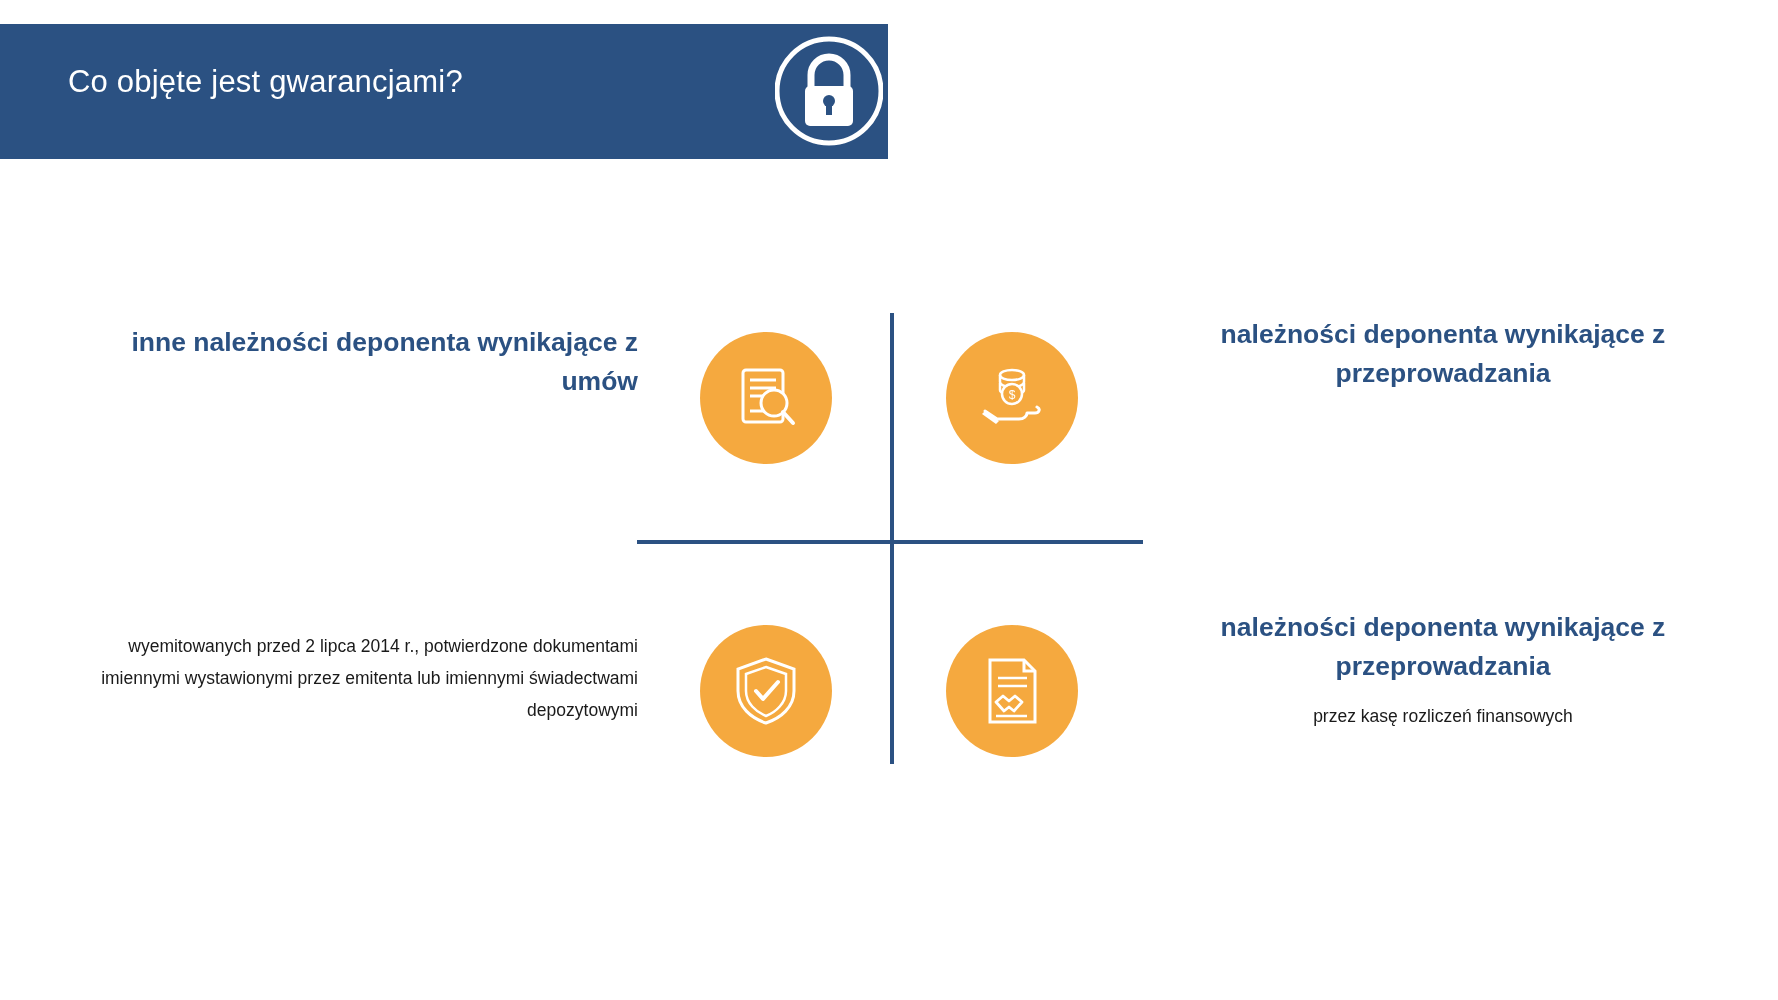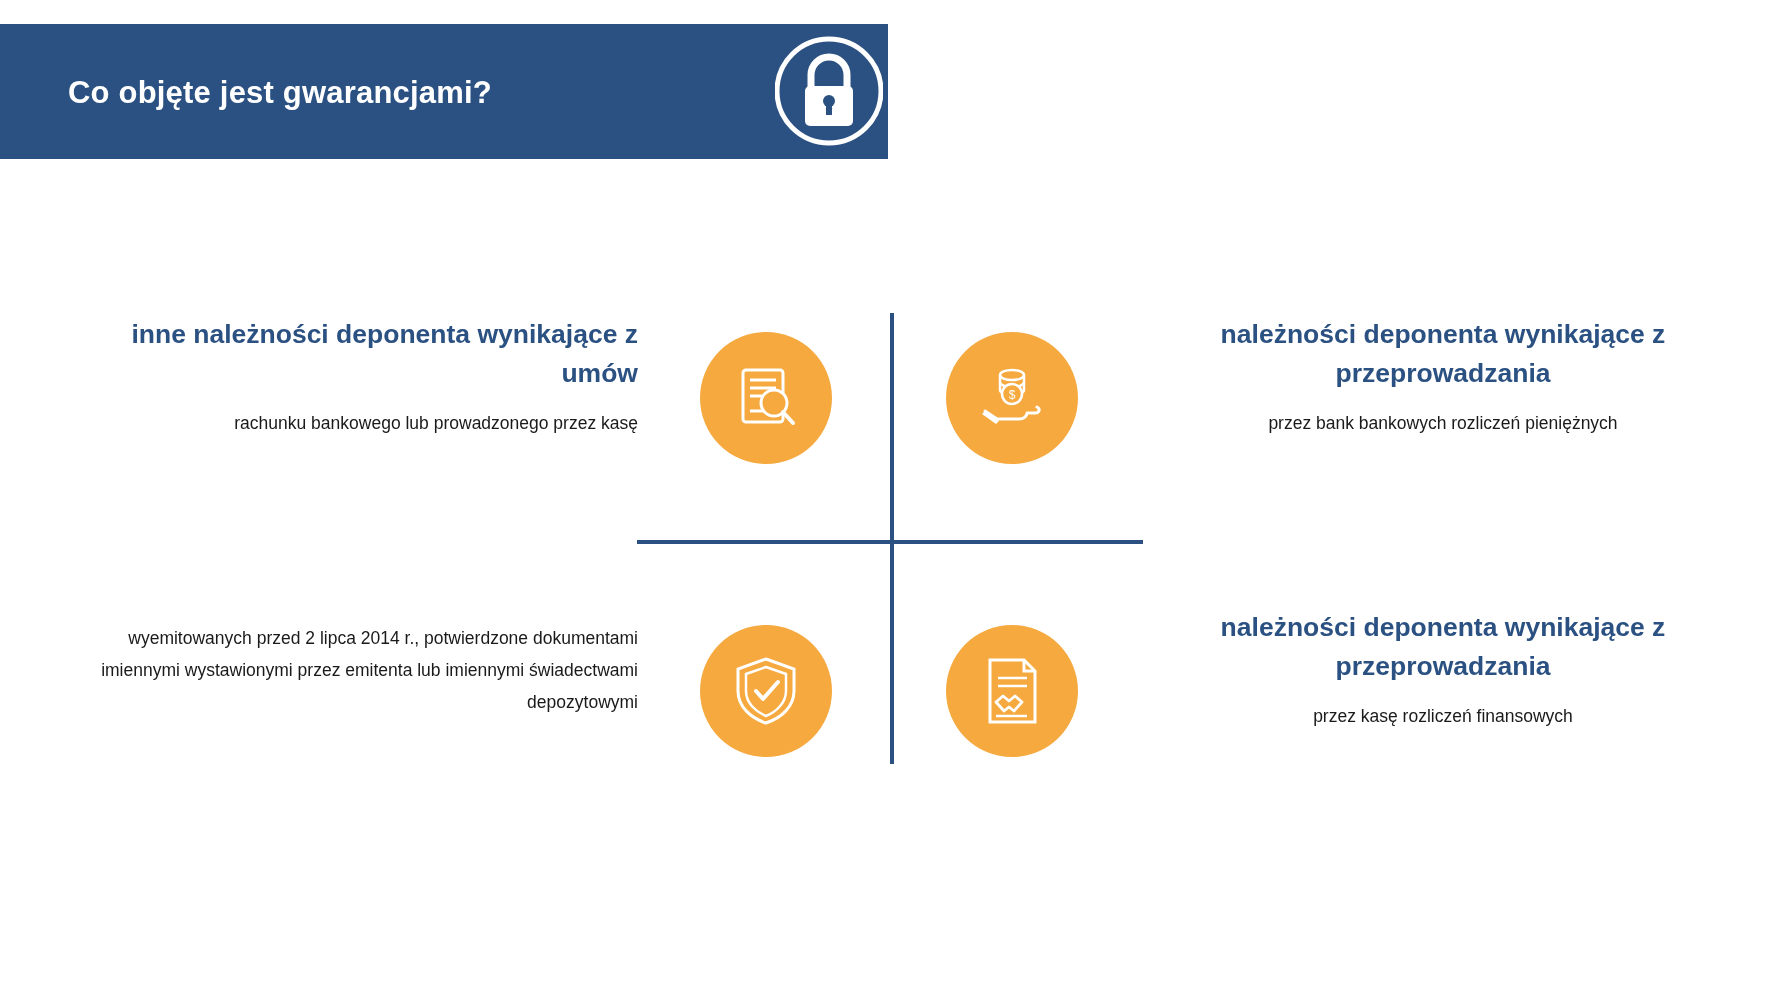--- a/index.html
+++ b/index.html
@@ -21,23 +21,23 @@
     position: absolute;
     left: 0;
     top: 24px;
     width: 888px;
     height: 135px;
     background: #2b5182;
   }
   .header-title {
     position: absolute;
     left: 68px;
-    top: 75px;
+    top: 64px;
     font-size: 31px;
-    font-weight: bold;
+    font-weight: normal;
     color: #ffffff;
     letter-spacing: .2px;
   }
   .lock-badge {
     position: absolute;
     left: 775px;
     top: 31px;
     width: 108px;
     height: 120px;
   }
@@ -86,21 +86,21 @@
     color: #2b5182;
     line-height: 1.48;
   }
   .block .sub {
     font-size: 17.5px;
     font-weight: normal;
     color: #1a1a1a;
     line-height: 1.83;
     margin-top: 14px;
   }
-  .right-align { text-align: right; }
+  .right-align { text-align: right; margin-top: 8px; }
   .left-align  { text-align: center; }
 
   #block-tl { left: 60px;  top: 315px; width: 578px; }
   #block-bl { left: 60px;  top: 608px; width: 578px; }
   #block-tr { left: 1143px; top: 315px; width: 600px; }
   #block-br { left: 1143px; top: 608px; width: 600px; }
 </style>
 </head>
 <body>
 
@@ -158,28 +158,26 @@
     <polyline points="49,6 49,17 60,17" fill="none" stroke="#ffffff" stroke-width="3"></polyline>
     <line x1="23" y1="24" x2="52" y2="24" stroke="#ffffff" stroke-width="2.5"></line>
     <line x1="23" y1="32" x2="52" y2="32" stroke="#ffffff" stroke-width="2.5"></line>
     <path d="M21 48 l7-6 6 5 6-5 7 6 -8 9 -5-4 -5 4 Z" fill="none" stroke="#ffffff" stroke-width="2.8" stroke-linejoin="round"></path>
     <line x1="21" y1="62" x2="52" y2="62" stroke="#ffffff" stroke-width="2.5"></line>
   </svg>
 </div>
 
 <div class="block right-align" id="block-tl">
   <div class="heading">inne należności deponenta wynikające z umów</div>
-  <div class="sub">rachunku bankowego lub prowadzonego przez kasę</div>
 </div>
 
 <div class="block right-align" id="block-bl">
   <div class="sub">wyemitowanych przed 2 lipca 2014 r., potwierdzone dokumentami imiennymi wystawionymi przez emitenta lub imiennymi świadectwami depozytowymi</div>
 </div>
 
 <div class="block left-align" id="block-tr">
   <div class="heading">należności deponenta wynikające z przeprowadzania</div>
-  <div class="sub">przez bank bankowych rozliczeń pieniężnych</div>
 </div>
 
 <div class="block left-align" id="block-br">
   <div class="heading">należności deponenta wynikające z przeprowadzania</div>
   <div class="sub">przez kasę rozliczeń finansowych</div>
 </div>
 
 </body></html>

